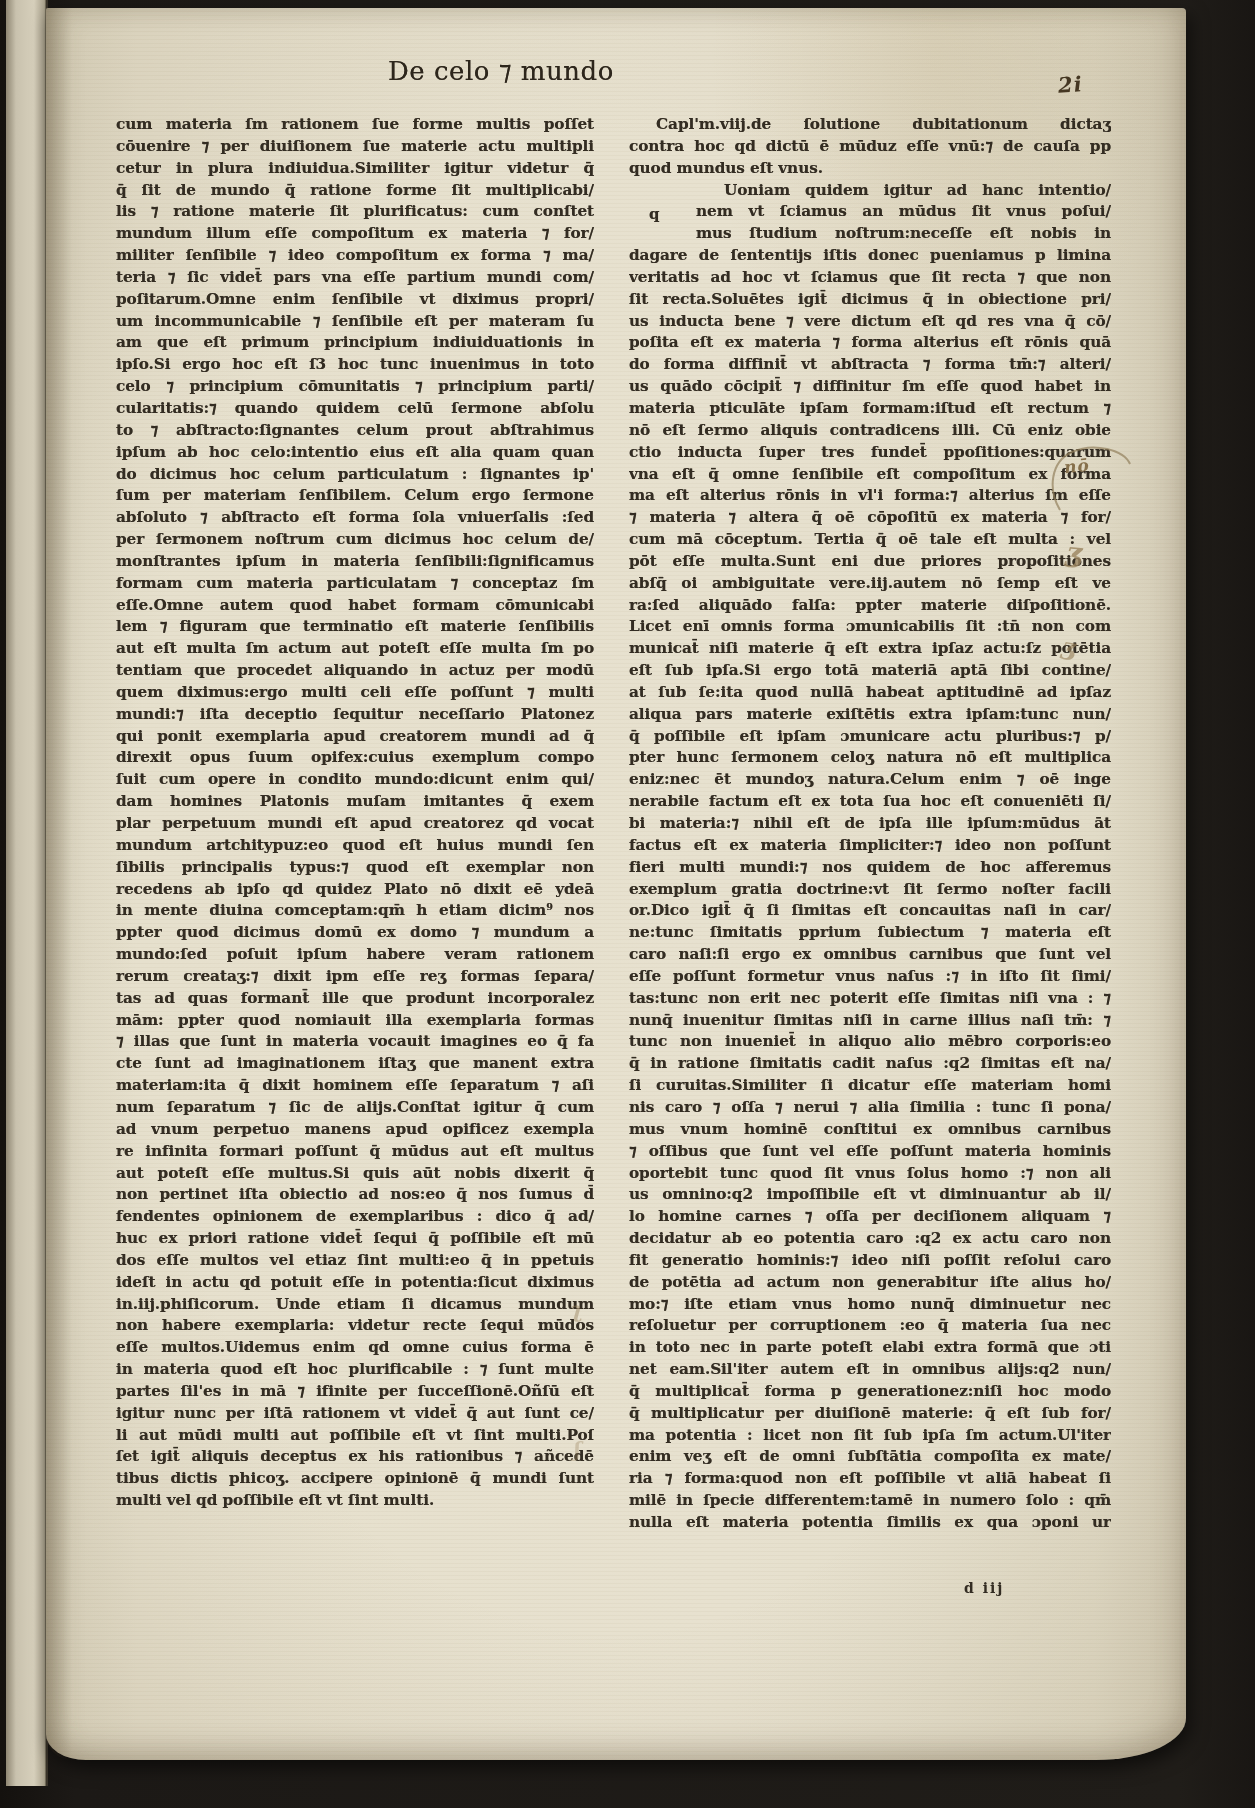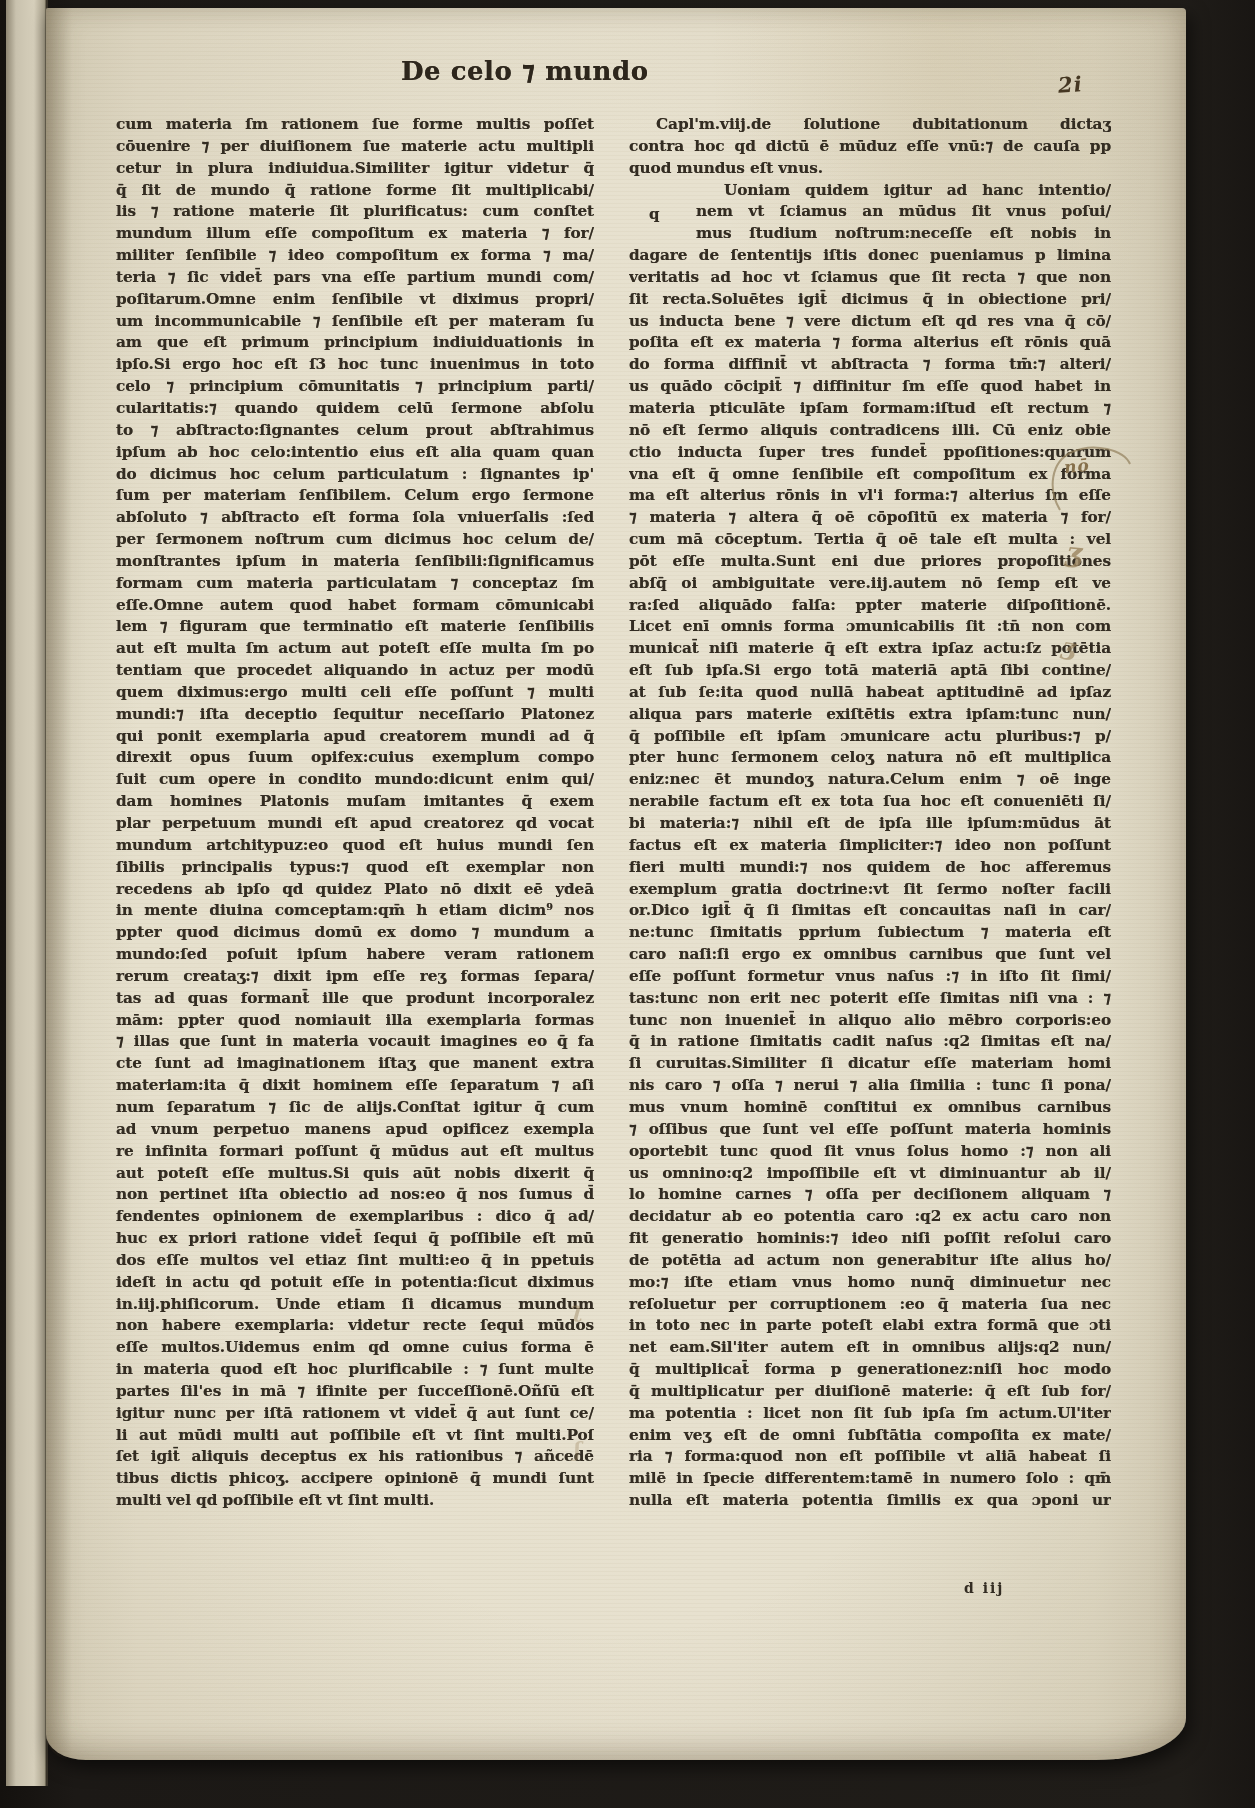--- a/index.html
+++ b/index.html
@@ -20,22 +20,22 @@
     background:
       radial-gradient(ellipse at 78% 3%, rgba(160,130,70,.10), rgba(0,0,0,0) 18%),
       radial-gradient(ellipse at 50% 50%, rgba(0,0,0,0) 60%, rgba(120,100,60,.14) 100%),
       repeating-linear-gradient(0deg, rgba(135,115,75,.05) 0 1px, rgba(0,0,0,0) 1px 4px),
       linear-gradient(90deg,#ded8c4 0%,#e6e0cd 8%,#e7e1cf 60%,#e2dcc8 92%,#d7d0bb 100%);
     border-radius:2px 4px 90px 40px / 2px 4px 42px 26px;
     box-shadow:inset 14px 0 26px rgba(80,65,40,.18), inset -6px -10px 30px rgba(80,65,40,.22), 4px 8px 18px rgba(0,0,0,.55);
   }
   .ink{color:#322b21;}
   #running-title{
-    position:absolute;left:355px;top:48px;white-space:nowrap;
-    font-size:26px;font-weight:bold;letter-spacing:.5px;color:#2d261c;
+    position:absolute;left:342px;top:48px;white-space:nowrap;
+    font-size:26px;font-weight:normal;letter-spacing:.5px;color:#2d261c;
     text-shadow:0 0 .6px rgba(45,38,28,.8);
   }
   #folio-number{
     position:absolute;left:1012px;top:64px;
     font-size:21px;font-style:italic;color:#453722;transform:rotate(-4deg);
     font-weight:bold;letter-spacing:1px;
   }
   .col{
     position:absolute;top:106px;width:478px;
     font-size:15.3px;line-height:21.85px;font-weight:bold;color:#332c22;
@@ -192,20 +192,21 @@
           <div class="line">nerabile factum eſt ex tota ſua hoc eſt conueniēti ſi/</div>
           <div class="line">bi materia:⁊ nihil eſt de ipſa ille ipſum:mūdus āt</div>
           <div class="line">factus eſt ex materia ſimpliciter:⁊ ideo non poſſunt</div>
           <div class="line">fieri multi mundi:⁊ nos quidem de hoc afferemus</div>
           <div class="line">exemplum gratia doctrine:vt ſit ſermo noſter facili</div>
           <div class="line">or.Dico igit̄ q̄ ſi ſimitas eſt concauitas naſi in car/</div>
           <div class="line">ne:tunc ſimitatis pprium ſubiectum ⁊ materia eſt</div>
           <div class="line">caro naſi:ſi ergo ex omnibus carnibus que ſunt vel</div>
           <div class="line">eſſe poſſunt formetur vnus naſus :⁊ in iſto ſit ſimi/</div>
           <div class="line">tas:tunc non erit nec poterit eſſe ſimitas niſi vna : ⁊</div>
+          <div class="line">nunq̄ inuenitur ſimitas niſi in carne illius naſi tm̄: ⁊</div>
           <div class="line">tunc non inueniet̄ in aliquo alio mēbro corporis:eo</div>
           <div class="line">q̄ in ratione ſimitatis cadit naſus :q2 ſimitas eſt na/</div>
           <div class="line">ſi curuitas.Similiter ſi dicatur eſſe materiam homi</div>
           <div class="line">nis caro ⁊ oſſa ⁊ nerui ⁊ alia ſimilia : tunc ſi pona/</div>
           <div class="line">mus vnum hominē conſtitui ex omnibus carnibus</div>
           <div class="line">⁊ oſſibus que ſunt vel eſſe poſſunt materia hominis</div>
           <div class="line">oportebit tunc quod ſit vnus ſolus homo :⁊ non ali</div>
           <div class="line">us omnino:q2 impoſſibile eſt vt diminuantur ab il/</div>
           <div class="line">lo homine carnes ⁊ oſſa per deciſionem aliquam ⁊</div>
           <div class="line">decidatur ab eo potentia caro :q2 ex actu caro non</div>

